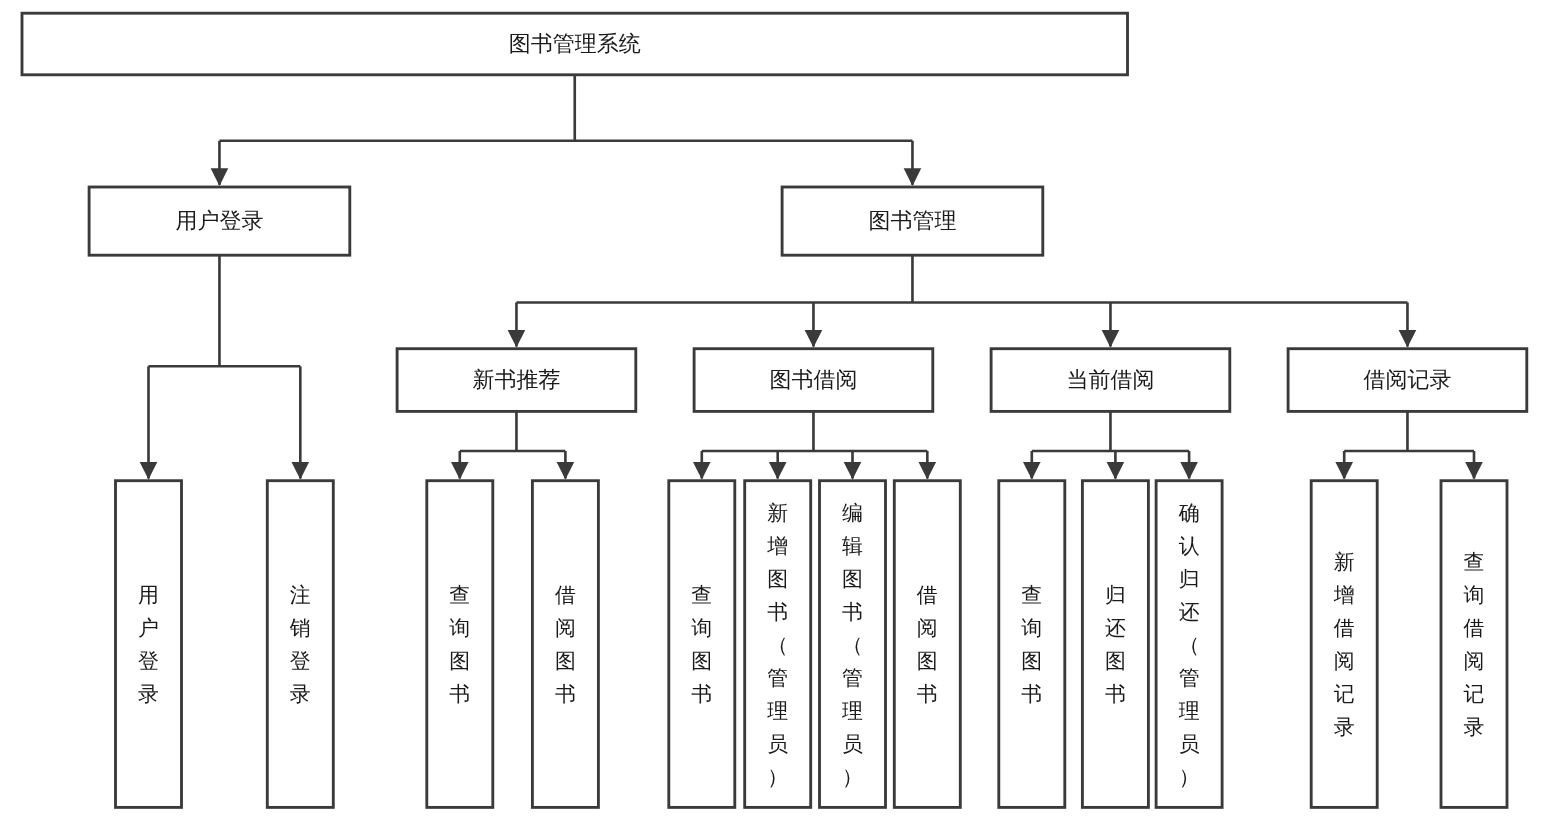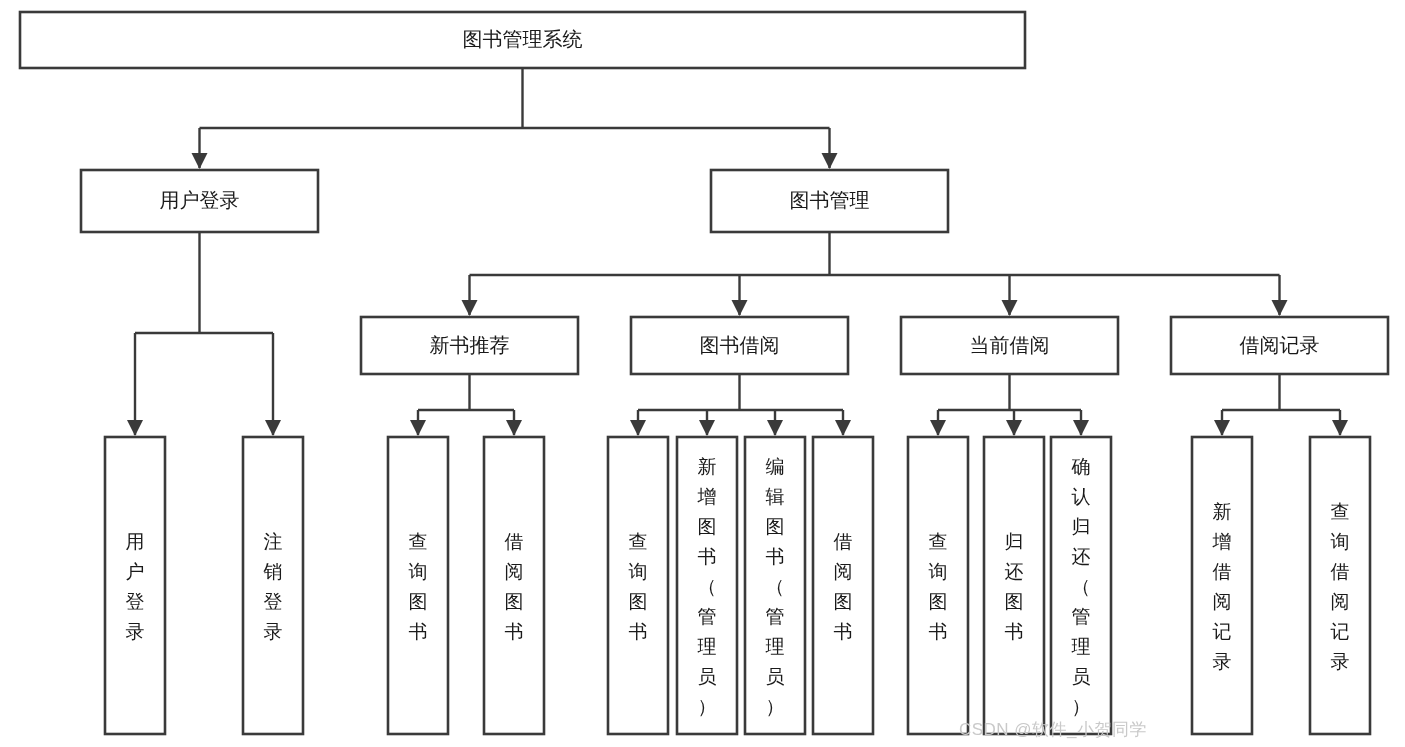--- a/index.html
+++ b/index.html
@@ -11,20 +11,21 @@
     width: 1405px;
     height: 747px;
     font-family: "Liberation Sans", "DejaVu Sans", sans-serif;
     overflow: hidden;
     position: relative;
   }
   #diagram-root {
     position: relative;
     width: 1157px;
     height: 747px;
+    padding-left: 44px;
   }
   svg#tree-svg {
     position: absolute;
     left: 0;
     top: 0;
     width: 1405px;
     height: 747px;
     display: block;
   }
   .node-box {
@@ -202,14 +203,13 @@
         <g>
           <rect x="1192" y="437" width="60" height="297" class="node-box"></rect>
           <text x="1222" y="517.5" class="leaf-label"><tspan x="1222" dy="0">新</tspan><tspan x="1222" dy="30">增</tspan><tspan x="1222" dy="30">借</tspan><tspan x="1222" dy="30">阅</tspan><tspan x="1222" dy="30">记</tspan><tspan x="1222" dy="30">录</tspan></text>
         </g>
         <g>
           <rect x="1310" y="437" width="60" height="297" class="node-box"></rect>
           <text x="1340" y="517.5" class="leaf-label"><tspan x="1340" dy="0">查</tspan><tspan x="1340" dy="30">询</tspan><tspan x="1340" dy="30">借</tspan><tspan x="1340" dy="30">阅</tspan><tspan x="1340" dy="30">记</tspan><tspan x="1340" dy="30">录</tspan></text>
         </g>
       </g>
   </svg>
-  <div class="watermark">CSDN @软件_小贺同学</div>
 </div>
 
 </body></html>

